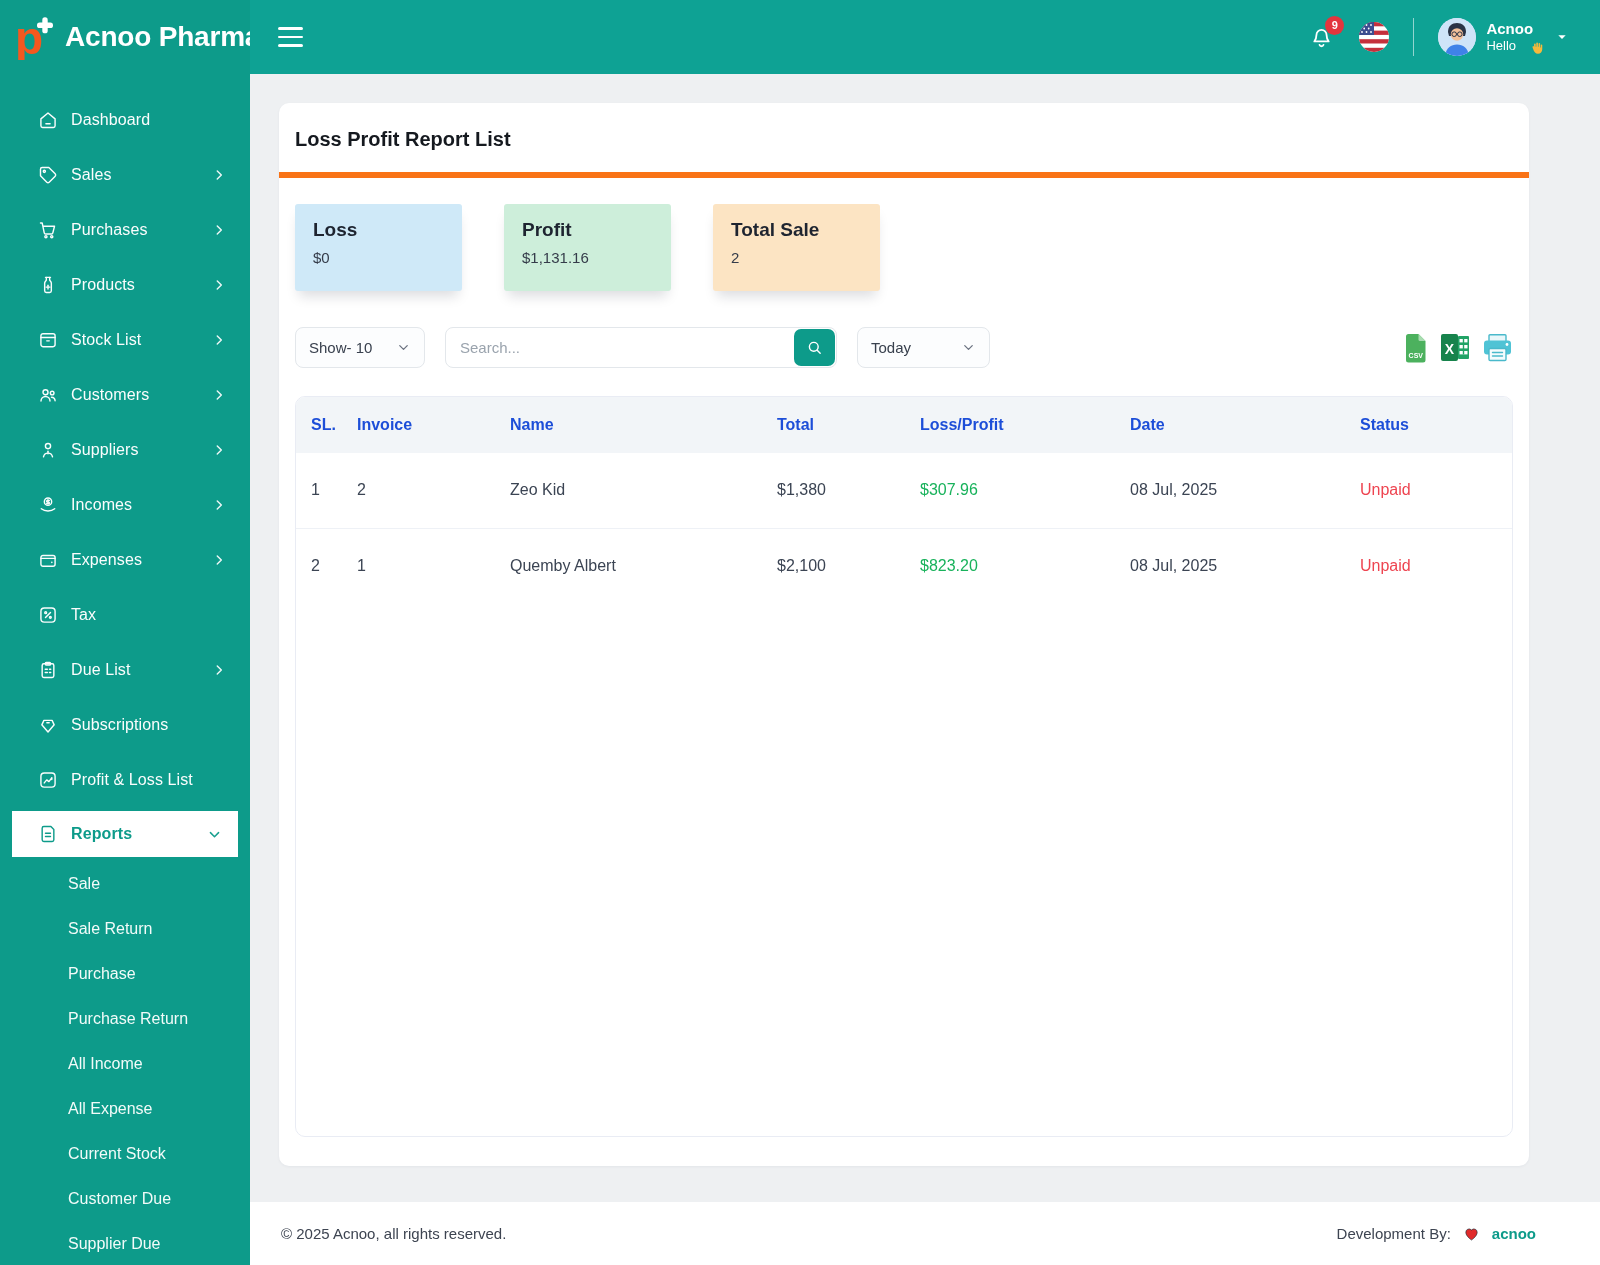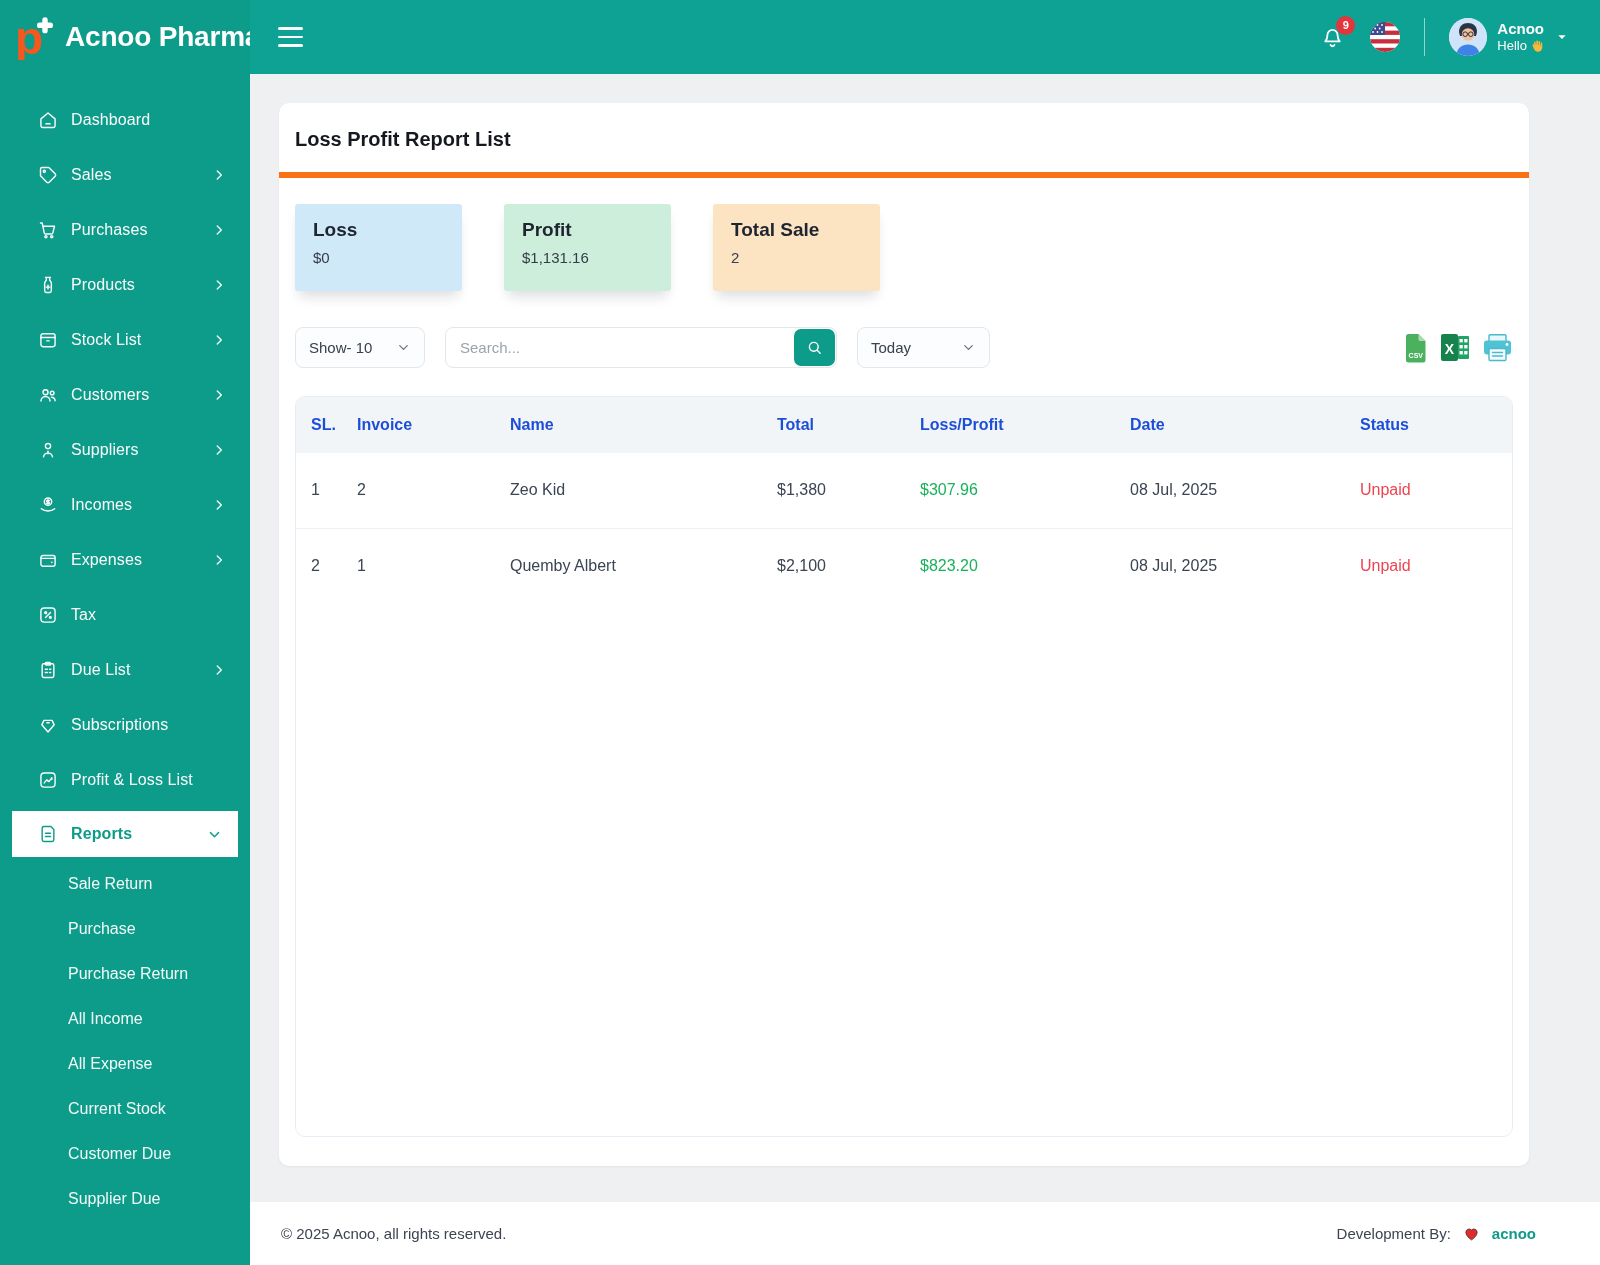--- a/index.html
+++ b/index.html
@@ -46,21 +46,21 @@
     position:absolute; top:-8px; right:-9px; min-width:19px; height:19px;
     background:#e3353d; color:#fff; font-size:11px; font-weight:700;
     border-radius:10px; display:flex; align-items:center; justify-content:center; padding:0 4px;
   }
   .flag { width:30px; height:30px; border-radius:50%; overflow:hidden; cursor:pointer; display:flex; }
   .v-divider { width:1px; height:38px; background:rgba(255,255,255,.55); }
   .user-menu { display:flex; align-items:center; gap:10px; cursor:pointer; }
   .avatar { width:38px; height:38px; border-radius:50%; overflow:hidden; background:#d9eafd; display:flex; }
   .user-texts { color:#fff; line-height:1.25; }
   .user-name { font-size:15px; font-weight:700; }
-  .user-greet { font-size:13px; display:flex; align-items:center; gap:3px; }
+  .user-greet { font-size:13px; display:flex; align-items:flex-end; gap:14px; }
   
   .main { position:absolute; left:250px; top:74px; right:0; bottom:63px; background:#eef0f2; }
   .card {
     margin:29px 0 0 29px; width:1250px; height:1063px; background:#fff;
     border-radius:10px; box-shadow:0 1px 3px rgba(23,43,77,.05); overflow:hidden;
   }
   .card-title { padding:25px 16px 21px; font-size:20px; font-weight:700; color:#15191f; border-bottom:6px solid #f97316; }
   .stat-row { display:flex; gap:42px; padding:26px 16px 8px; }
   .stat-card {
     width:167px; height:87px; border-radius:3px; padding:15px 18px;
@@ -327,20 +327,23 @@
       </span>
       <span class="nav-label">Reports</span>
       <span class="nav-chevron">
           <svg width="15" height="15" viewBox="0 0 24 24" fill="none" stroke="currentColor" stroke-width="2.4" stroke-linecap="round" stroke-linejoin="round">
             <path d="m5.5 9 6.5 6.5L18.5 9"></path>
           </svg>
         </span>
     </div>
 
     <div class="subnav">
+      <div class="sub-item">
+          <span>Sale</span>
+        </div>
       <div class="sub-item">
           <span>Sale Return</span>
         </div>
       <div class="sub-item">
           <span>Purchase</span>
         </div>
       <div class="sub-item">
           <span>Purchase Return</span>
         </div>
       <div class="sub-item">

